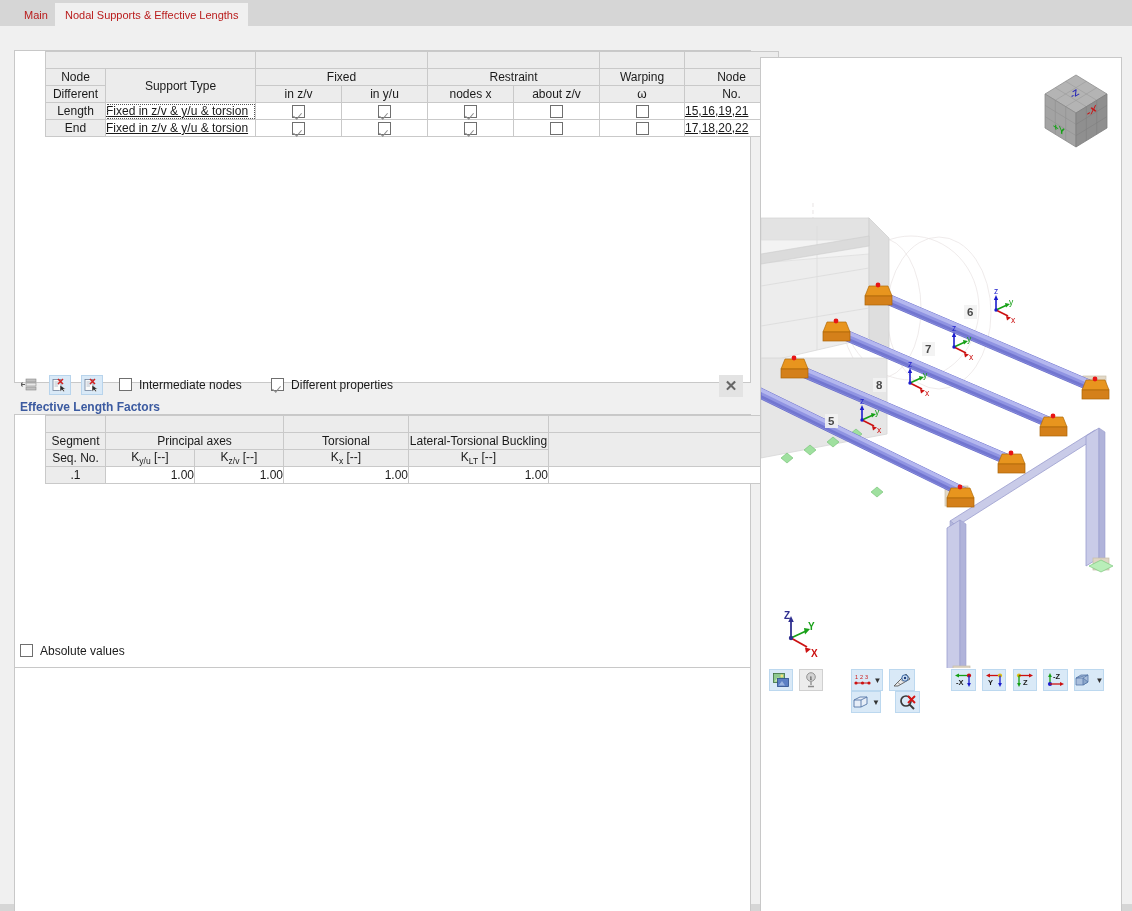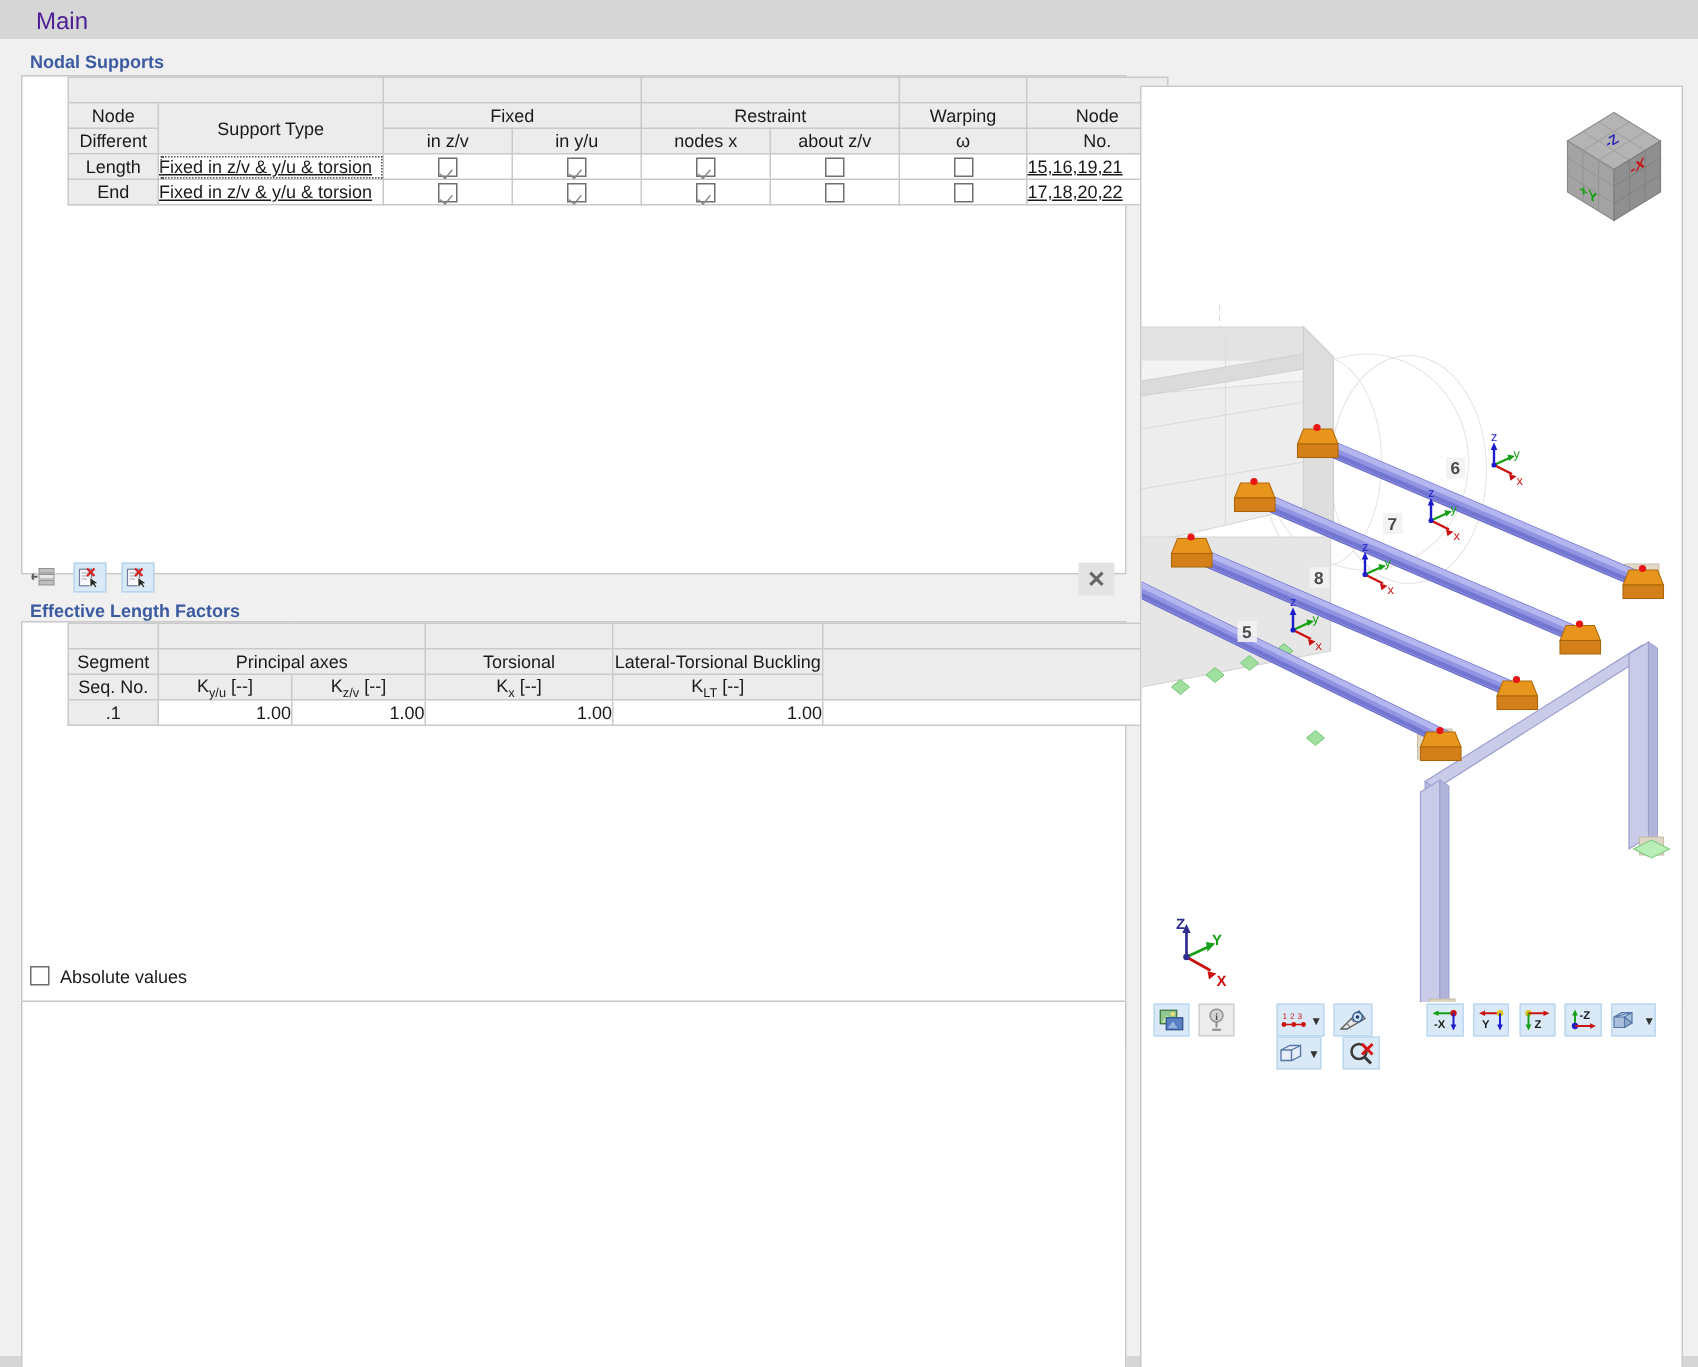--- a/index.html
+++ b/index.html
@@ -14,21 +14,21 @@
   }
 
   
   #tabbar {
     position: absolute; left: 0; top: 0; width: 1132px; height: 26px;
     background: #d6d6d6;
   }
   .tab {
     position: absolute; top: 3px; height: 23px;
     padding: 4px 10px 0 10px;
-    font-size: 16px; color: #4c1d95;
+    font-size: 11px; color: #b91c1c;
     line-height: 16px; cursor: default;
     white-space: nowrap;
   }
   .tab.inactive { background: #d6d6d6; }
   .tab.active { background: #f0f0f0; }
 
   
   #body {
     position: absolute; left: 0; top: 26px; width: 1132px; height: 878px;
     background: #f0f0f0;
@@ -165,27 +165,29 @@
   }
   sub { font-size: 8.5px; }
 </style>
 </head>
 <body>
 
 <div id="tabbar">
   <div class="tab inactive" style="left:14px;">
     <span>Main</span>
   </div>
+  <div class="tab active" style="left:55px;">
+    <span>Nodal Supports &amp; Effective Lengths</span>
+  </div>
 </div>
 
 <div id="body">
 
   <div id="leftcol">
 
-    <div class="section-title">Nodal Supports</div>
 
     <div class="panel" style="position:absolute; left:0; top:19px; width:737px; height:333px;">
 
       <table class="grid">
         <colgroup>
           <col style="width:60px">
             <col style="width:150px">
           <col style="width:86px">
             <col style="width:86px">
           <col style="width:86px">
@@ -284,20 +286,30 @@
             <rect x="1" y="1.5" width="8" height="11" fill="#fafafa" stroke="#70809a" stroke-width="0.8"></rect>
             <line x1="2.5" y1="4" x2="7.5" y2="4" stroke="#9aa6b8" stroke-width="0.7"></line>
             <line x1="2.5" y1="6" x2="7.5" y2="6" stroke="#9aa6b8" stroke-width="0.7"></line>
             <line x1="2.5" y1="8" x2="6" y2="8" stroke="#9aa6b8" stroke-width="0.7"></line>
             <path d="M6 1 L11 6 M11 1 L6 6" stroke="#d02020" stroke-width="1.5"></path>
             <path d="M8 7 L8 13.5 L10 11.8 L11.5 13.8 L12.6 13 L11.2 11.2 L13.6 11 Z" fill="#2a2a2a" stroke="#fff" stroke-width="0.5"></path>
           </svg>
         </span>
       </div>
 
+      <div style="position:absolute; left:105px; top:5px;">
+        <span class="lblchk">
+          <span class="cb"></span>
+          <span>Intermediate nodes</span>
+        </span>
+        <span class="lblchk">
+          <span class="cb checked"></span>
+          <span>Different properties</span>
+        </span>
+      </div>
 
       <div class="xbtn">✕</div>
     </div>
 
     <div class="section-title" style="position:absolute; top:366px;">Effective Length Factors</div>
 
     <div class="panel" style="position:absolute; left:0; top:383px; width:737px; height:284px;">
       <table class="grid">
         <colgroup>
           <col style="width:60px">

